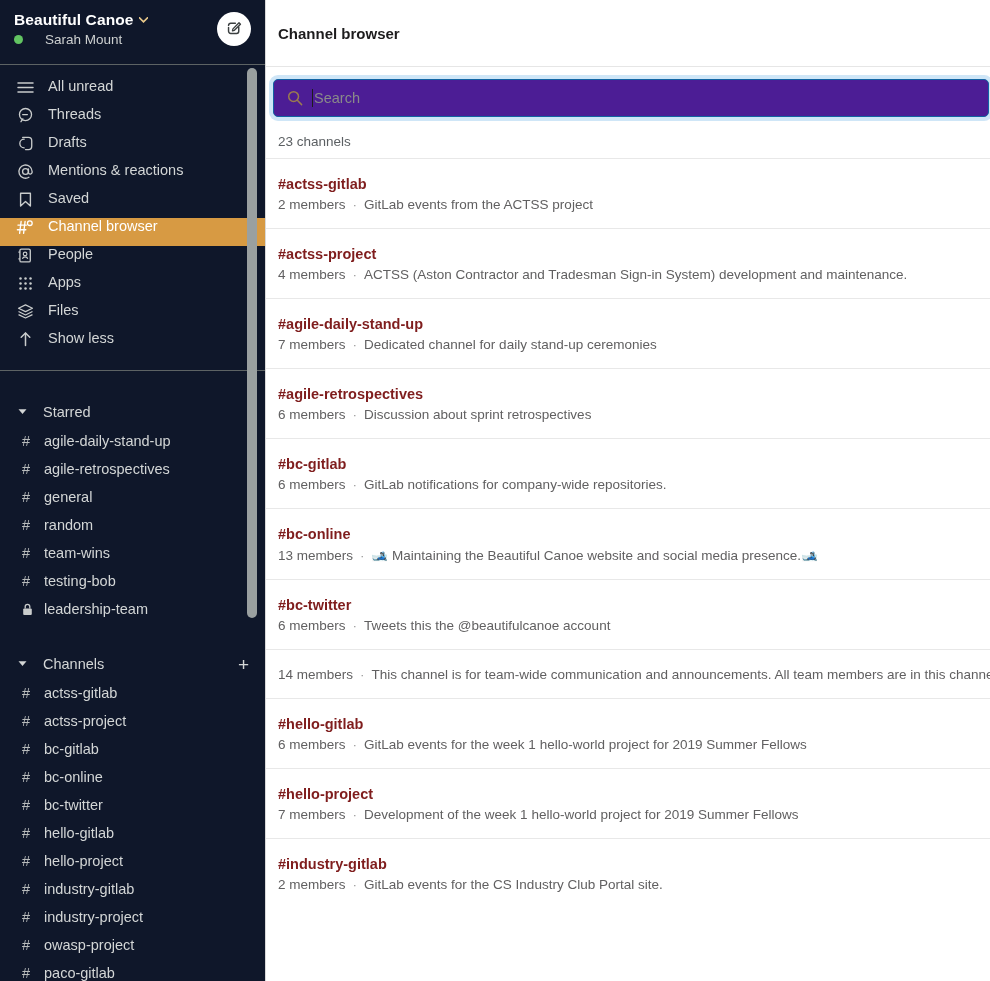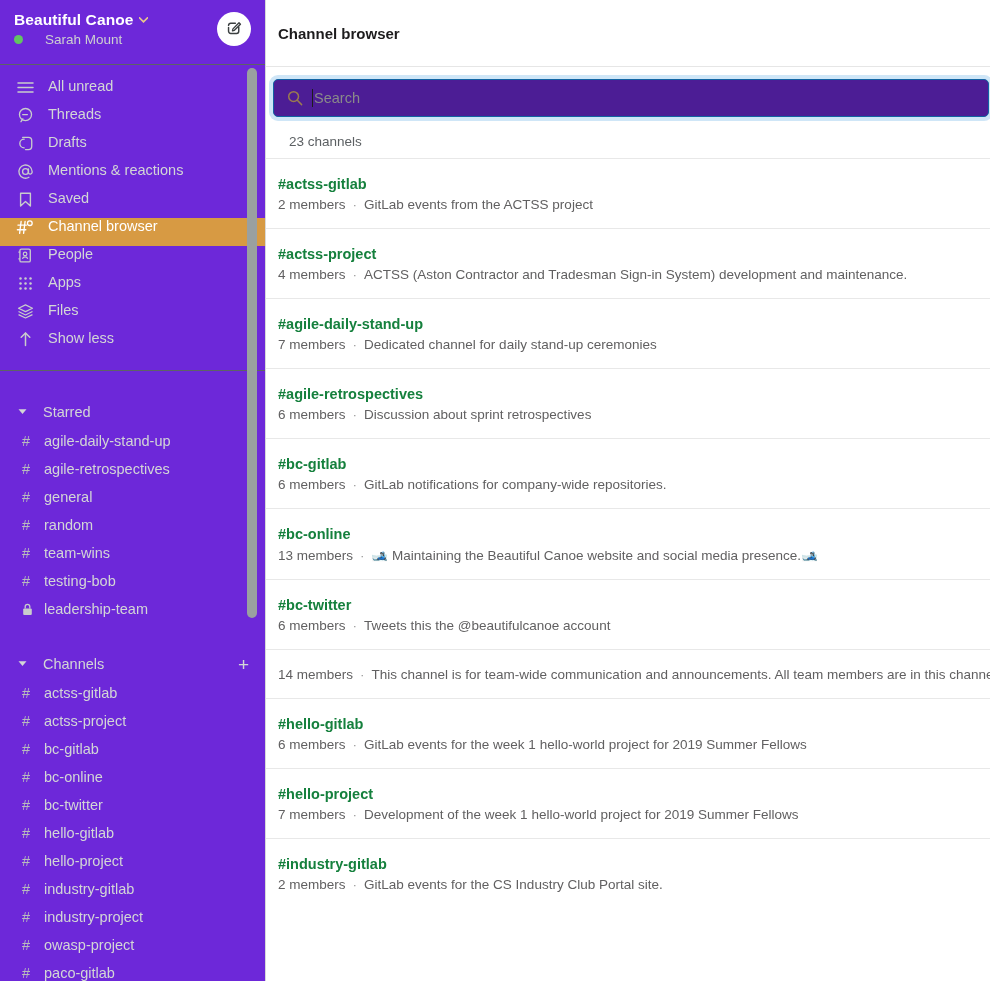--- a/index.html
+++ b/index.html
@@ -7,21 +7,21 @@
     width: 990px; height: 981px;
     overflow: hidden;
     font-family: "Liberation Sans", sans-serif;
     background: #ffffff;
   }
   .app { display: flex; width: 990px; height: 981px; position: relative; }
 
   
   .sidebar {
     width: 265px; height: 981px;
-    background: #6d28d9;
+    background: #0f172a;
     position: relative;
     flex: 0 0 265px;
     overflow: hidden;
   }
   .ws-header {
     height: 65px;
     padding: 11px 14px 0 14px;
     display: flex; align-items: flex-start; justify-content: space-between;
     border-bottom: 1px solid #5d6364;
   }
@@ -102,27 +102,27 @@
     background: #4c1d95;
   }
   .search-ic { flex: 0 0 16px; display:flex; }
   .search-ph {
     font-size: 14.5px; color: #8a8a8a;
     border-left: 1px solid #1d1c1d;
     padding-left: 1px; margin-left: -1px;
     line-height: 18px;
   }
 
-  .count-row { padding: 7px 0 9px 23px; font-size: 13.5px; color: #5c6063; }
+  .count-row { padding: 7px 0 9px 12px; font-size: 13.5px; color: #5c6063; }
 
   .ch-row {
     padding: 17px 12px 16px 12px;
     border-top: 1px solid #e8e8e8;
   }
-  .ch-name { font-size: 14.5px; font-weight: bold; color: #15803d; margin-bottom: 5px; }
+  .ch-name { font-size: 14.5px; font-weight: bold; color: #7f1d1d; margin-bottom: 5px; }
   .ch-meta { font-size: 13.5px; color: #616061; display: flex; align-items: baseline; flex-wrap: nowrap; white-space: nowrap; }
   .ch-members { color: #616061; }
   .mid-dot { margin: 0 7px; color: #9a9a9a; }
   .emoji { color: #e0912f; }
 </style>
 </head>
 <body>
 
 <div class="app">
 

